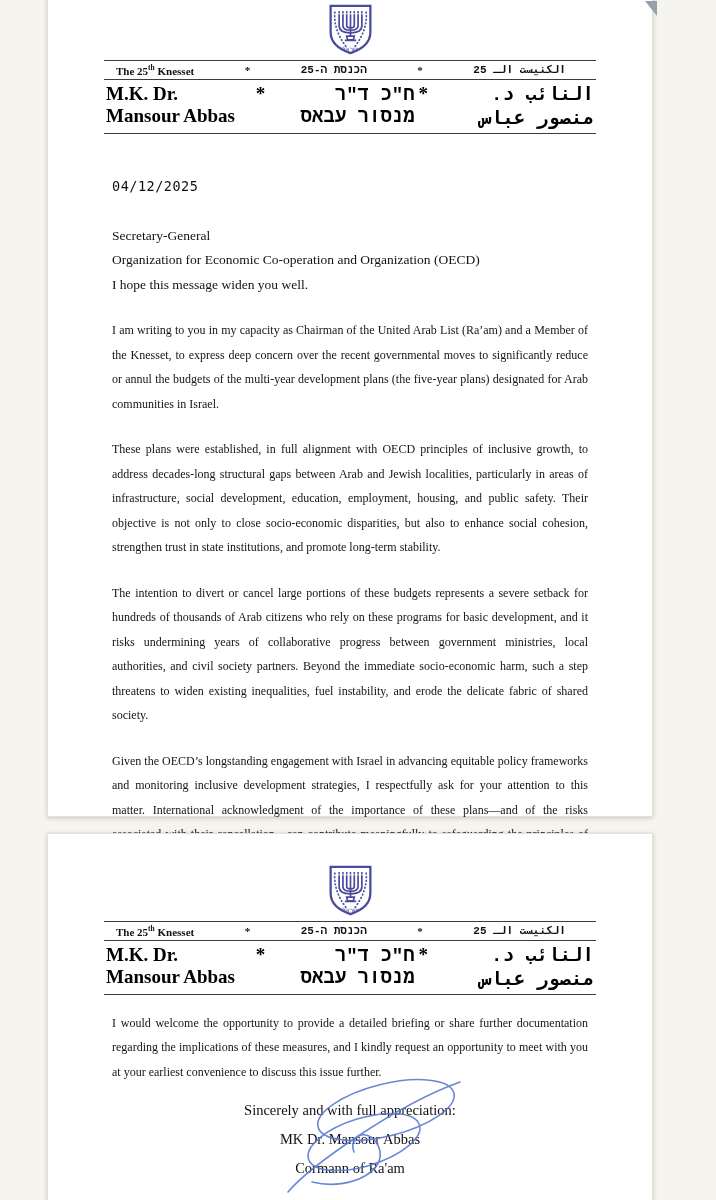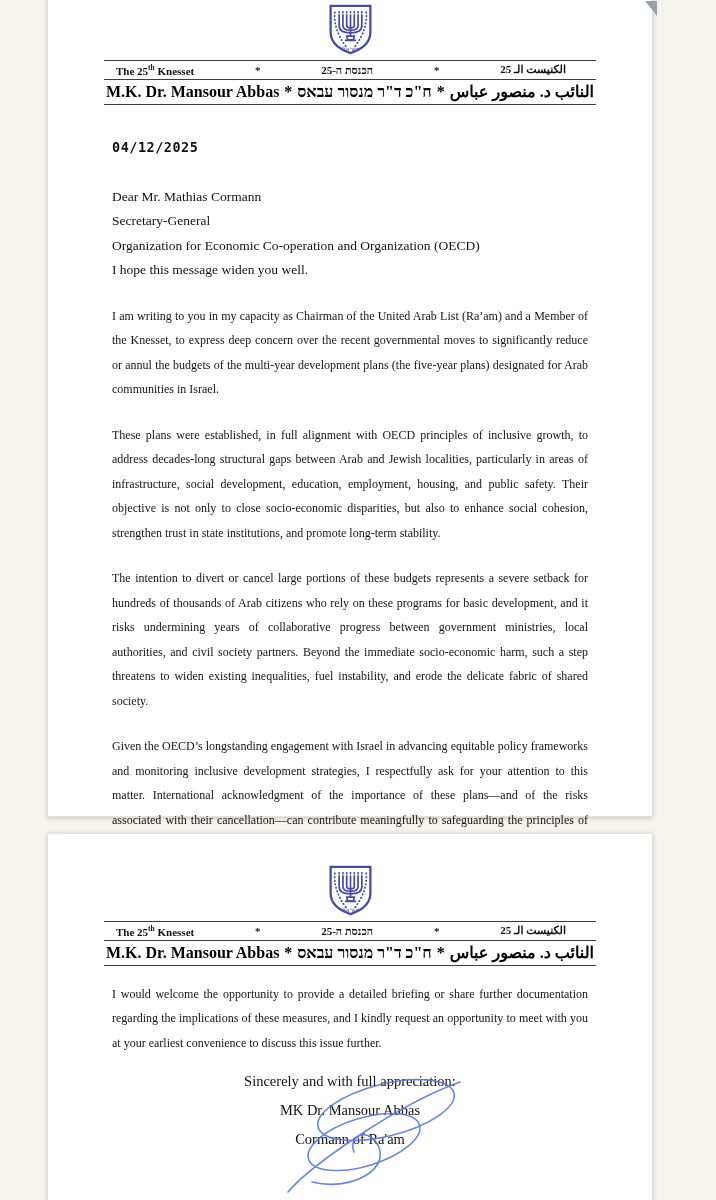--- a/index.html
+++ b/index.html
@@ -33,29 +33,29 @@
   .page-2 .emblem{margin-top:30px;}
   .hr{border-top:1.4px solid #3c3c3c;height:0;}
   .hdr-row1{
     display:flex;align-items:center;justify-content:space-between;
     padding:2px 30px 2px 12px;font-weight:bold;font-size:11px;
     font-family:"Liberation Serif",serif;color:#111;
   }
   .hdr-row1 sup{font-size:7.5px;}
   .hdr-row2{
     display:flex;align-items:baseline;justify-content:space-between;
-    padding:2px 2px 3px;font-weight:bold;font-size:16px;color:#000;
+    padding:2px 2px 3px;font-weight:bold;font-size:19px;color:#000;
     font-family:"Liberation Serif",serif;
   }
-  .rtl{direction:rtl;unicode-bidi:isolate;font-family:Liberation Serif, serif;}
+  .rtl{direction:rtl;unicode-bidi:isolate;font-family:Liberation Mono, monospace;}
   .star{padding:0 4px;}
   
   .date-line{
-    margin:34px 8px 0;font-family:"DejaVu Sans Mono",monospace;
-    font-weight:bold;font-size:13.5px;letter-spacing:.5px;color:#111;
+    margin:44px 8px 0;font-family:"DejaVu Sans Mono",monospace;
+    font-weight:normal;font-size:13.5px;letter-spacing:.5px;color:#111;
   }
   .greeting{margin:30px 8px 0;font-size:13.5px;line-height:24.5px;color:#111;}
   .para{
     margin:21px 8px 0;text-align:justify;font-size:12px;line-height:24.5px;color:#141414;
   }
   
   .page-footer{
     margin-top:auto;margin-bottom:13px;border-top:1.3px solid #3c3c3c;
     padding-top:4px;text-align:center;font-size:12.3px;line-height:21px;color:#111;
     font-family:"Liberation Serif","DejaVu Sans",serif;
@@ -118,21 +118,20 @@
         <span class="rtl">ח"כ ד"ר מנסור עבאס</span>
         <span class="star">*</span>
         <span class="rtl">النائب د. منصور عباس</span>
       </div>
       <div class="hr"></div>
     </div>
 
     <div class="date-line">04/12/2025</div>
 
     <div class="greeting">
-      <div>Dear Mr. Mathias Cormann</div>
       <div>Secretary-General</div>
       <div>Organization for Economic Co-operation and Organization (OECD)</div>
       <div>I hope this message widen you well.</div>
     </div>
 
     <p class="para">I am writing to you in my capacity as Chairman of the United Arab List (Ra’am) and a Member of the Knesset, to express deep concern over the recent governmental moves to significantly reduce or annul the budgets of the multi-year development plans (the five-year plans) designated for Arab communities in Israel.</p>
     <p class="para">These plans were established, in full alignment with OECD principles of inclusive growth, to address decades-long structural gaps between Arab and Jewish localities, particularly in areas of infrastructure, social development, education, employment, housing, and public safety. Their objective is not only to close socio-economic disparities, but also to enhance social cohesion, strengthen trust in state institutions, and promote long-term stability.</p>
     <p class="para">The intention to divert or cancel large portions of these budgets represents a severe setback for hundreds of thousands of Arab citizens who rely on these programs for basic development, and it risks undermining years of collaborative progress between government ministries, local authorities, and civil society partners. Beyond the immediate socio-economic harm, such a step threatens to widen existing inequalities, fuel instability, and erode the delicate fabric of shared society.</p>
     <p class="para">Given the OECD’s longstanding engagement with Israel in advancing equitable policy frameworks and monitoring inclusive development strategies, I respectfully ask for your attention to this matter. International acknowledgment of the importance of these plans—and of the risks associated with their cancellation—can contribute meaningfully to safeguarding the principles of fairness, equality, and responsible governance.</p>
 

